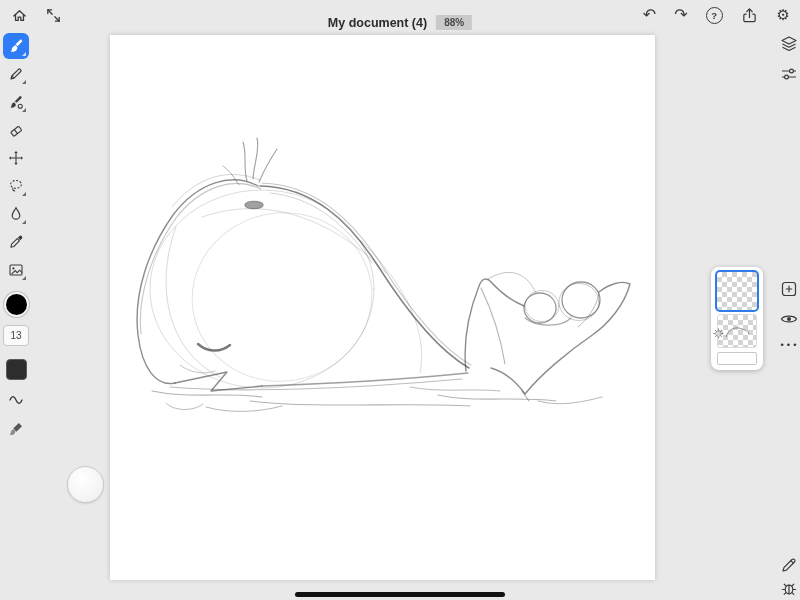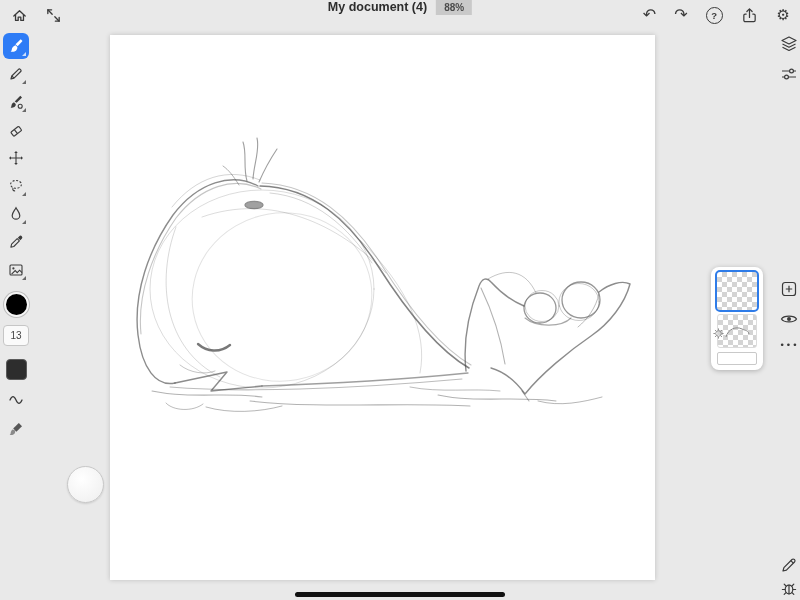--- a/index.html
+++ b/index.html
@@ -3,21 +3,21 @@
 <meta charset="utf-8">
 <style>
   html,body{margin:0;padding:0;}
   body{font-family:"Liberation Sans",sans-serif;background:#e9e9e9;}
   #app{position:relative;width:800px;height:600px;background:#e9e9e9;overflow:hidden;}
 
   
   .topbar{position:absolute;top:0;left:0;width:100%;height:30px;}
   .topbar .left-icons{position:absolute;left:10px;top:0;height:30px;display:flex;align-items:center;gap:16px;}
   .topbar .right-icons{position:absolute;right:10px;top:0;height:30px;display:flex;align-items:center;gap:18px;}
-  .title-wrap{position:absolute;left:50%;top:0;transform:translateX(-50%);height:30px;display:flex;align-items:flex-start;gap:9px;}
+  .title-wrap{position:absolute;left:50%;top:0;transform:translateX(-50%);height:30px;display:flex;align-items:flex-end;gap:9px;}
   .doc-title{font-size:12.5px;font-weight:700;color:#2d2d2d;white-space:nowrap;}
   .zoom-badge{background:#c9c9c9;color:#4a4a4a;font-size:10px;font-weight:700;padding:2px 8px;border-radius:0;}
   .tb-icon{width:18px;height:18px;display:flex;align-items:center;justify-content:center;color:#3a3a3a;}
   .tb-icon svg{width:17px;height:17px;}
   .glyph{font-family:"DejaVu Sans",sans-serif;font-size:16px;line-height:1;color:#3a3a3a;}
   .help-circle{width:15px;height:15px;border:1.4px solid #3a3a3a;border-radius:50%;display:flex;align-items:center;justify-content:center;font-size:9.5px;font-weight:700;color:#3a3a3a;}
 
   
   .toolbar{position:absolute;left:0;top:32px;width:32px;display:flex;flex-direction:column;align-items:center;}
   .tool{width:26px;height:26px;margin:1px 0;border-radius:6px;display:flex;align-items:center;justify-content:center;color:#3d3d3d;position:relative;}

